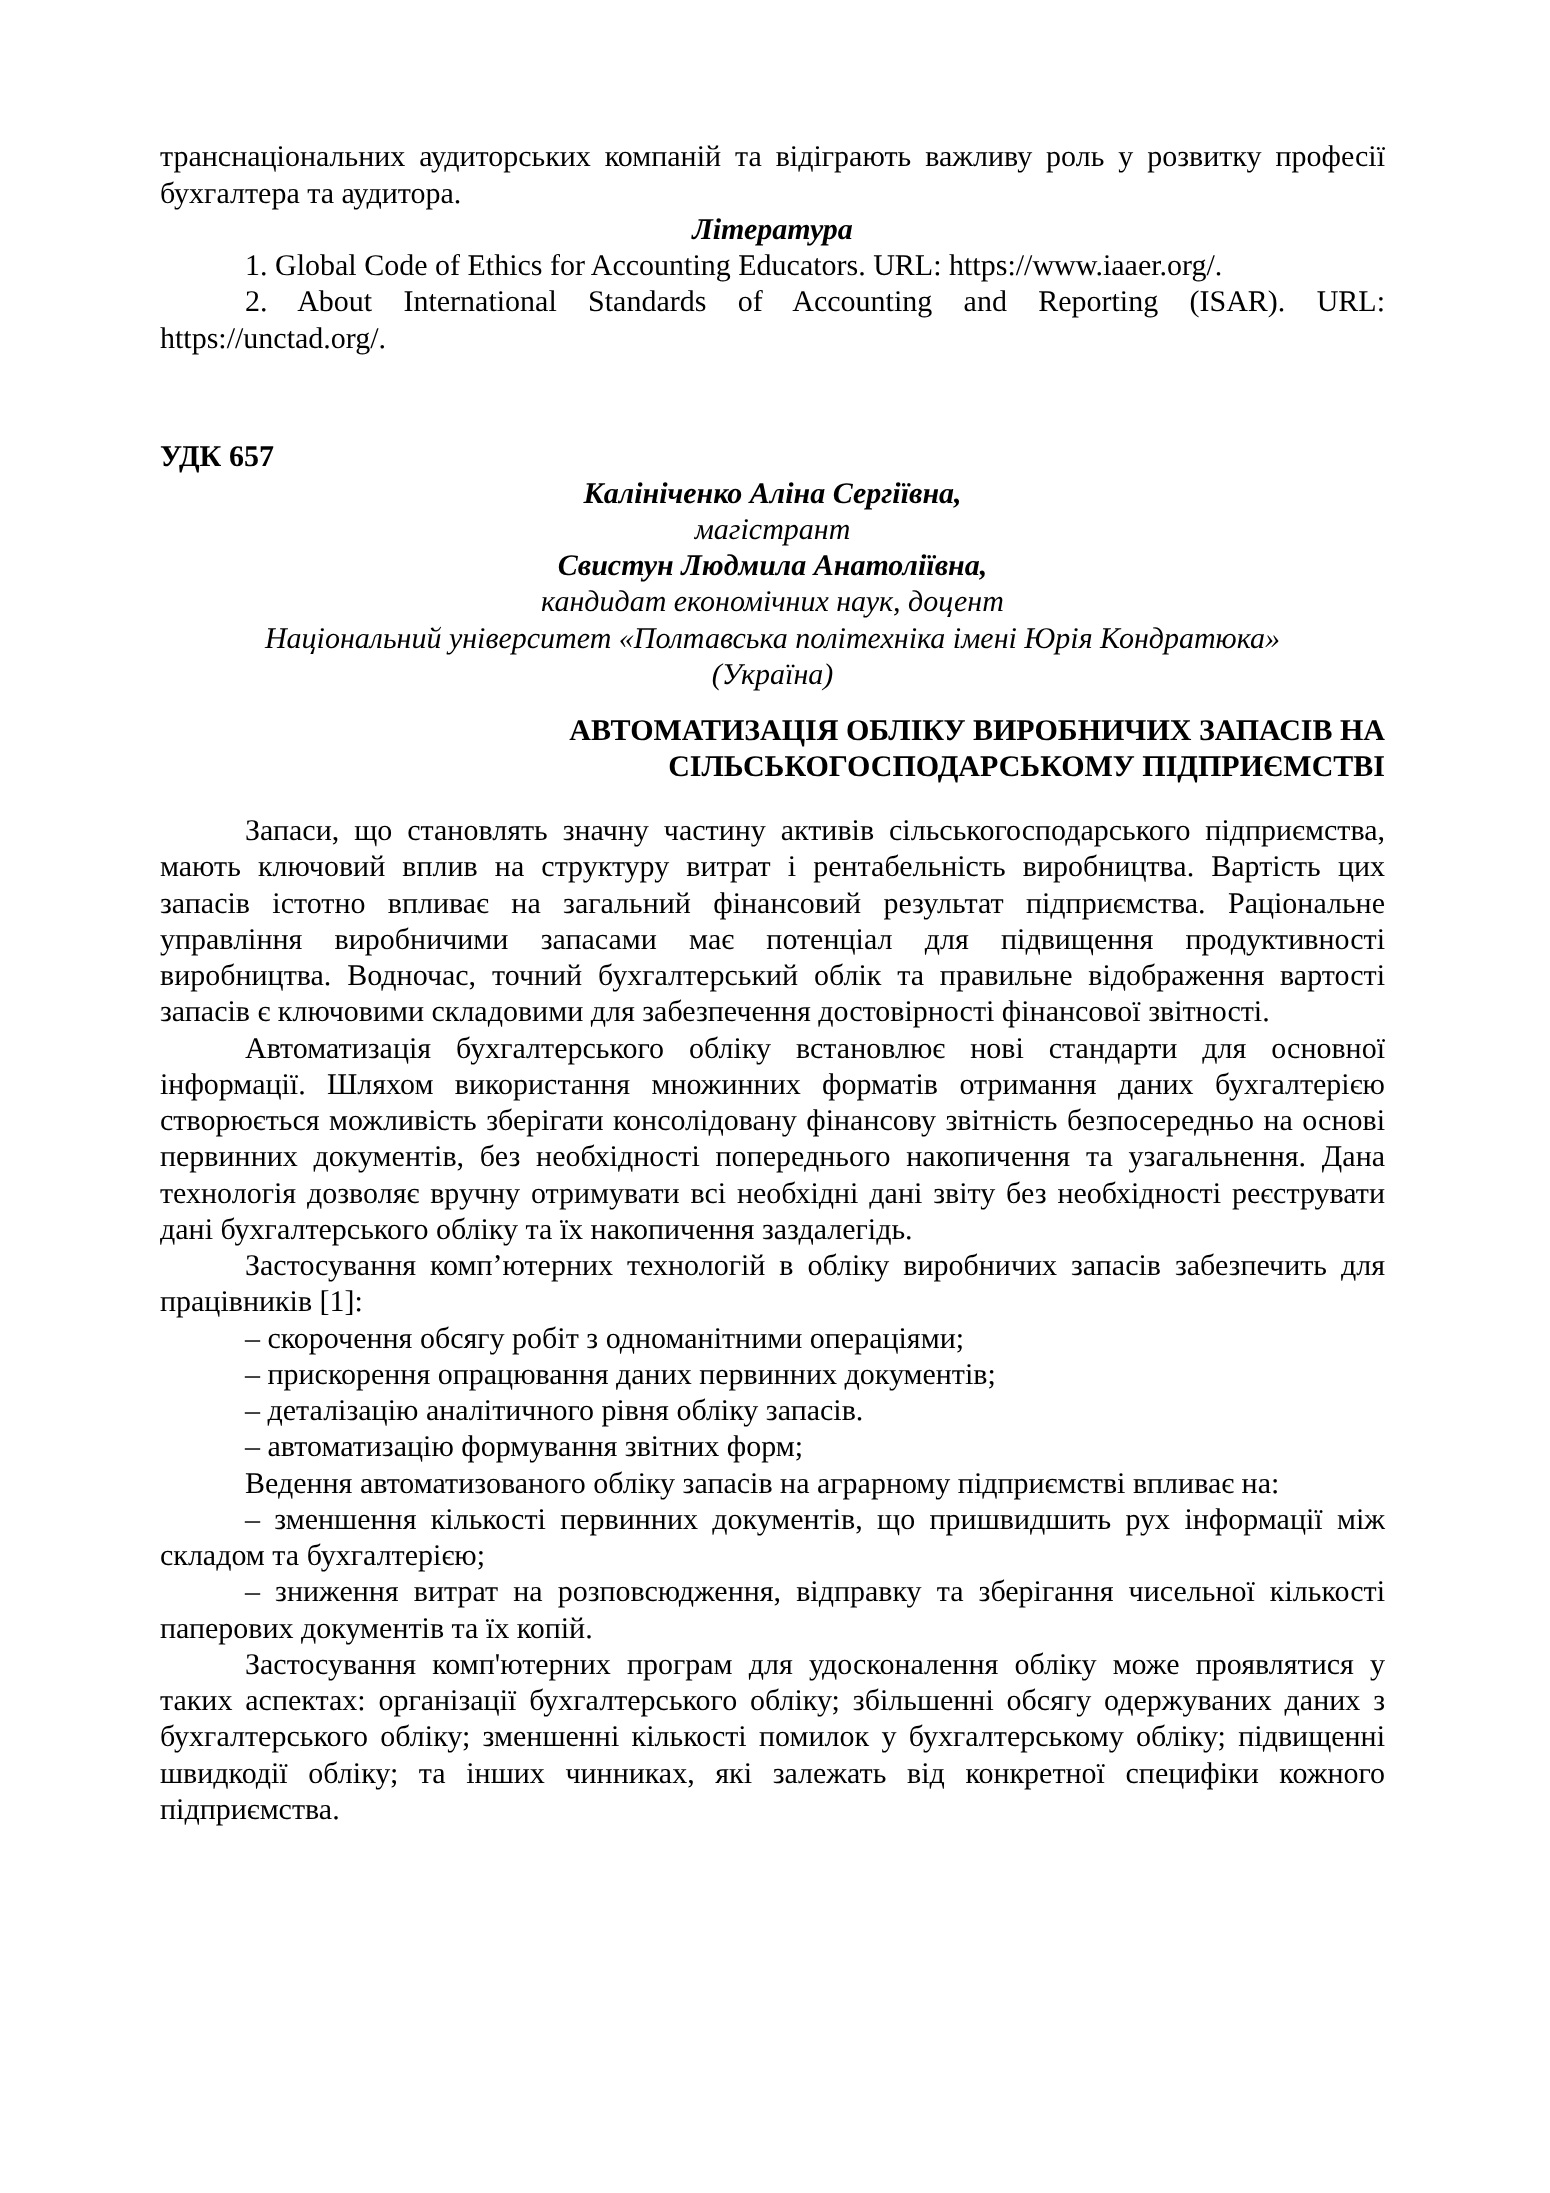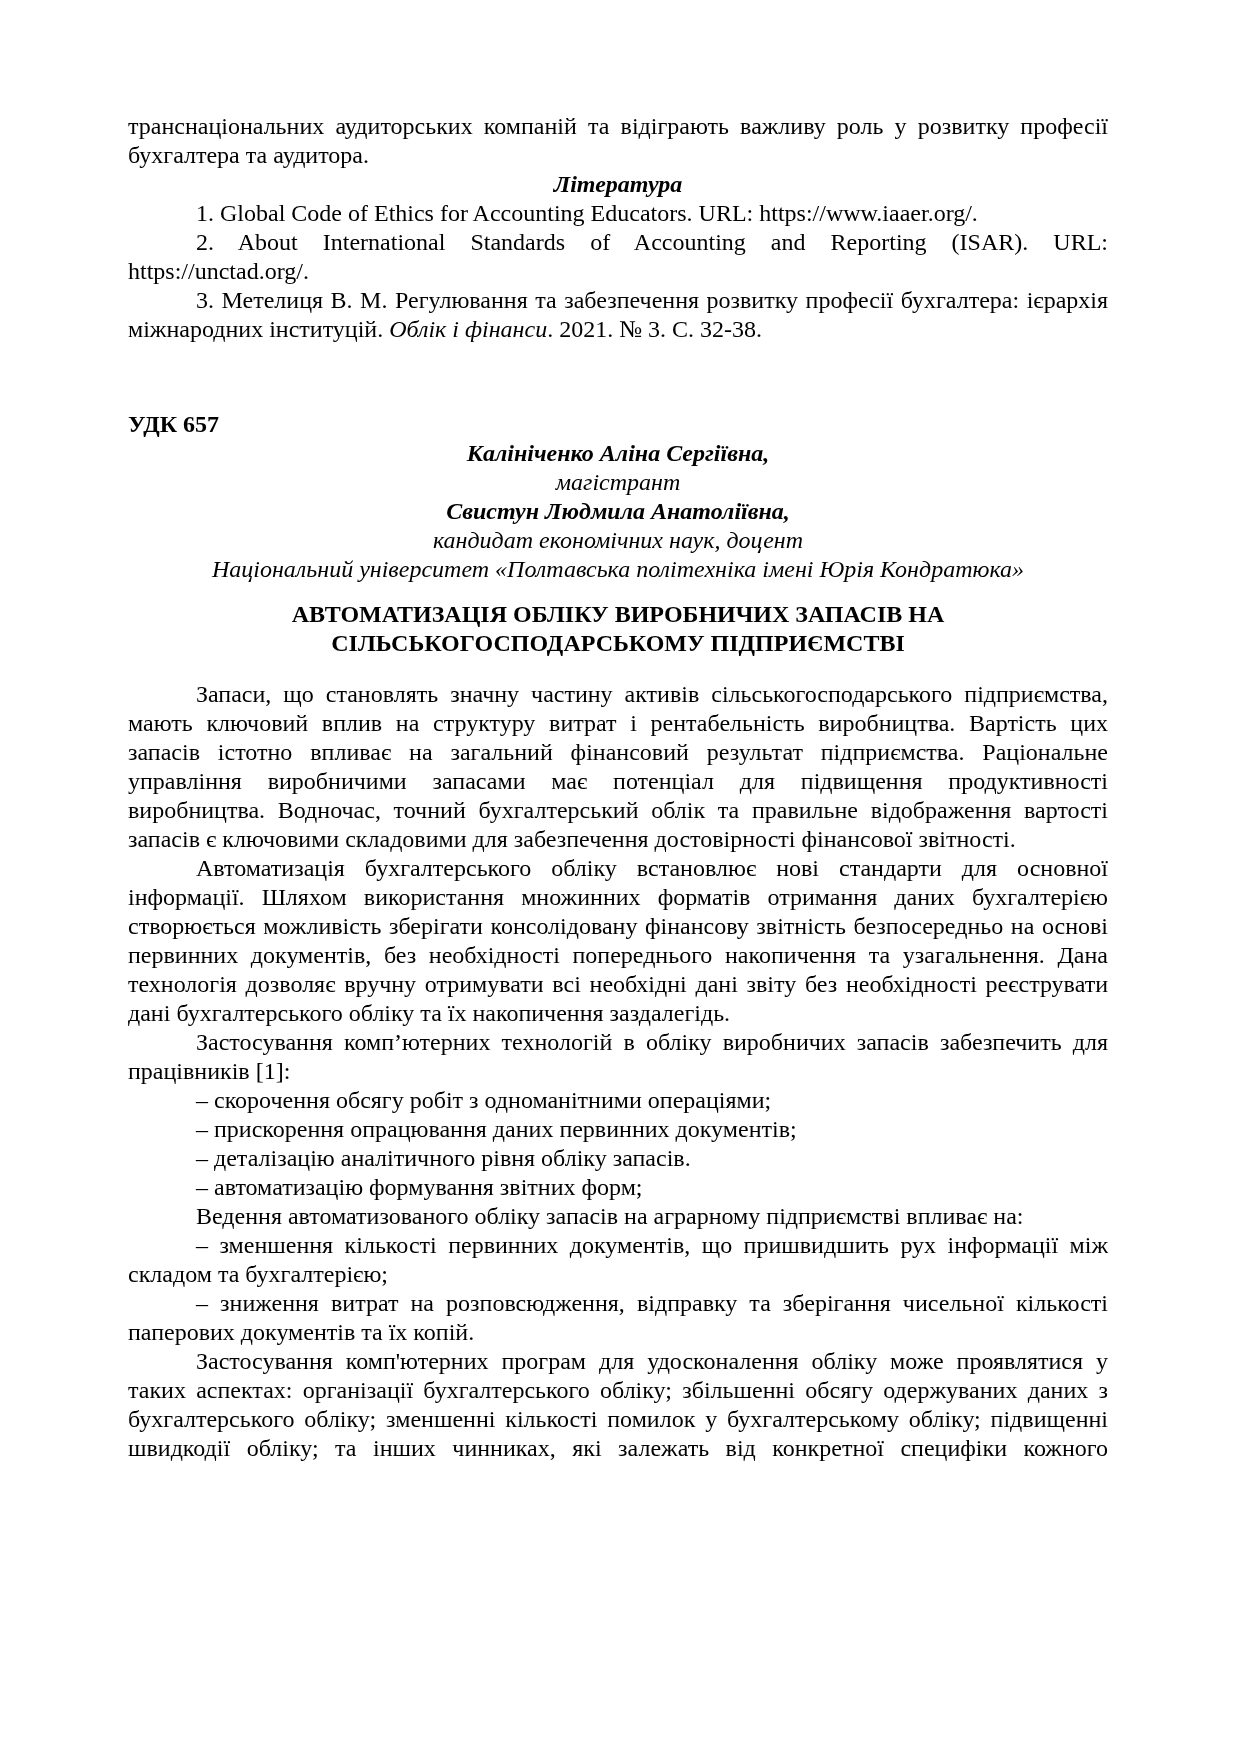--- a/index.html
+++ b/index.html
@@ -28,21 +28,21 @@
     margin: 0;
     padding: 0;
   }
   .justified { text-align: justify; }
   .indent    { text-indent: 68px; }
   .center    { text-align: center; }
   .bold      { font-weight: bold; font-style: italic; }
   .italic    { font-style: italic; }
   .bolditalic{ font-weight: bold; font-style: italic; }
   .udc       { margin-top: 66px !important; font-weight: bold; }
-  .title-block { margin-top: 16px !important; font-weight: bold; text-align: center; }
+  .title-block { margin-top: 16px !important; font-weight: bold; text-align: right; }
   .body-start  { margin-top: 22px !important; }
   .page-number {
     position: absolute;
     top: 1569px;
     left: 128px;
     width: 980px;
     text-align: right;
     font-size: 24px;
     line-height: 29px;
   }
@@ -54,29 +54,29 @@
   <div class="content">
 
     <p class="justified">транснаціональних аудиторських компаній та відіграють важливу роль у розвитку професії бухгалтера та аудитора.</p>
 
     <p class="center bold">Література</p>
 
     <p class="justified indent">1. Global Code of Ethics for Accounting Educators. URL: https://www.iaaer.org/.</p>
 
     <p class="justified indent">2. About International Standards of Accounting and Reporting (ISAR). URL: https://unctad.org/.</p>
 
-    <p class="justified indent"><span>3. Метелиця В. М. Регулювання та забезпечення розвитку професії бухгалтера: ієрархія міжнародних інституцій. </span><span class="italic">Облік і фінанси</span><span>. 2021. № 3. С. 32-38.</span></p>
 
     <p class="udc">УДК 657</p>
 
     <div class="center bolditalic">Калініченко Аліна Сергіївна,</div>
     <div class="center italic">магістрант</div>
     <div class="center bolditalic">Свистун Людмила Анатоліївна,</div>
     <div class="center italic">кандидат економічних наук, доцент</div>
     <div class="center italic">Національний університет «Полтавська політехніка імені Юрія Кондратюка»</div>
+    <div class="center italic">(Україна)</div>
 
     <div class="title-block">
       <div>АВТОМАТИЗАЦІЯ ОБЛІКУ ВИРОБНИЧИХ ЗАПАСІВ НА</div>
       <div>СІЛЬСЬКОГОСПОДАРСЬКОМУ ПІДПРИЄМСТВІ</div>
     </div>
 
     <p class="justified indent body-start">Запаси, що становлять значну частину активів сільськогосподарського підприємства, мають ключовий вплив на структуру витрат і рентабельність виробництва. Вартість цих запасів істотно впливає на загальний фінансовий результат підприємства. Раціональне управління виробничими запасами має потенціал для підвищення продуктивності виробництва. Водночас, точний бухгалтерський облік та правильне відображення вартості запасів є ключовими складовими для забезпечення достовірності фінансової звітності.</p>
     <p class="justified indent">Автоматизація бухгалтерського обліку встановлює нові стандарти для основної інформації. Шляхом використання множинних форматів отримання даних бухгалтерією створюється можливість зберігати консолідовану фінансову звітність безпосередньо на основі первинних документів, без необхідності попереднього накопичення та узагальнення. Дана технологія дозволяє вручну отримувати всі необхідні дані звіту без необхідності реєструвати дані бухгалтерського обліку та їх накопичення заздалегідь.</p>
     <p class="justified indent">Застосування комп’ютерних технологій в обліку виробничих запасів забезпечить для працівників [1]:</p>
     <p class="justified indent">– скорочення обсягу робіт з одноманітними операціями;</p>

